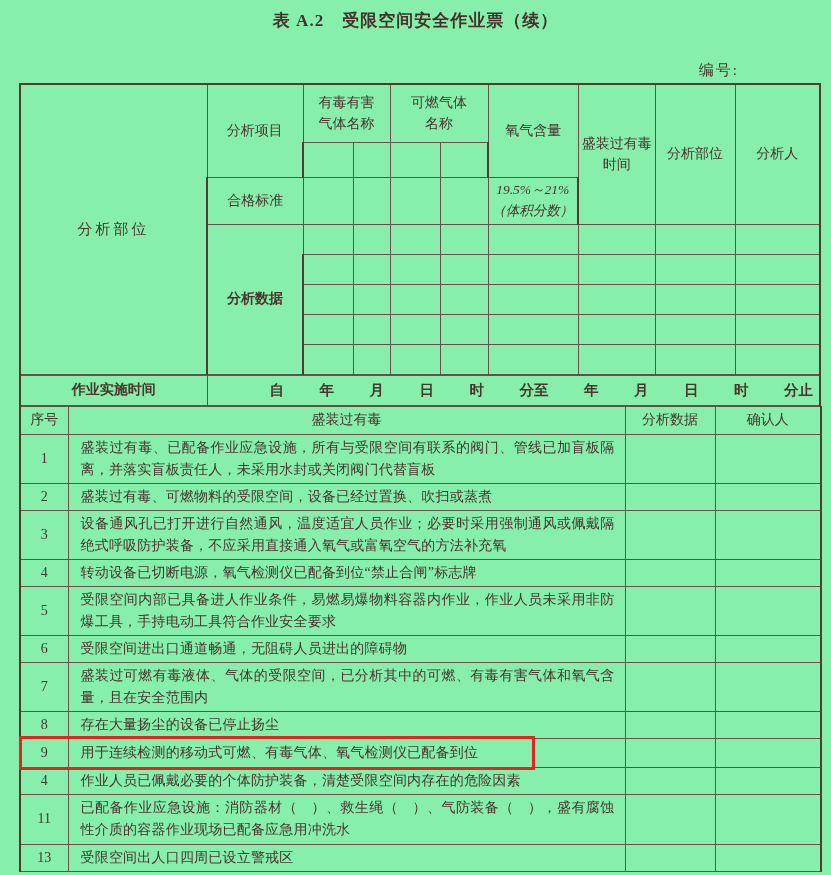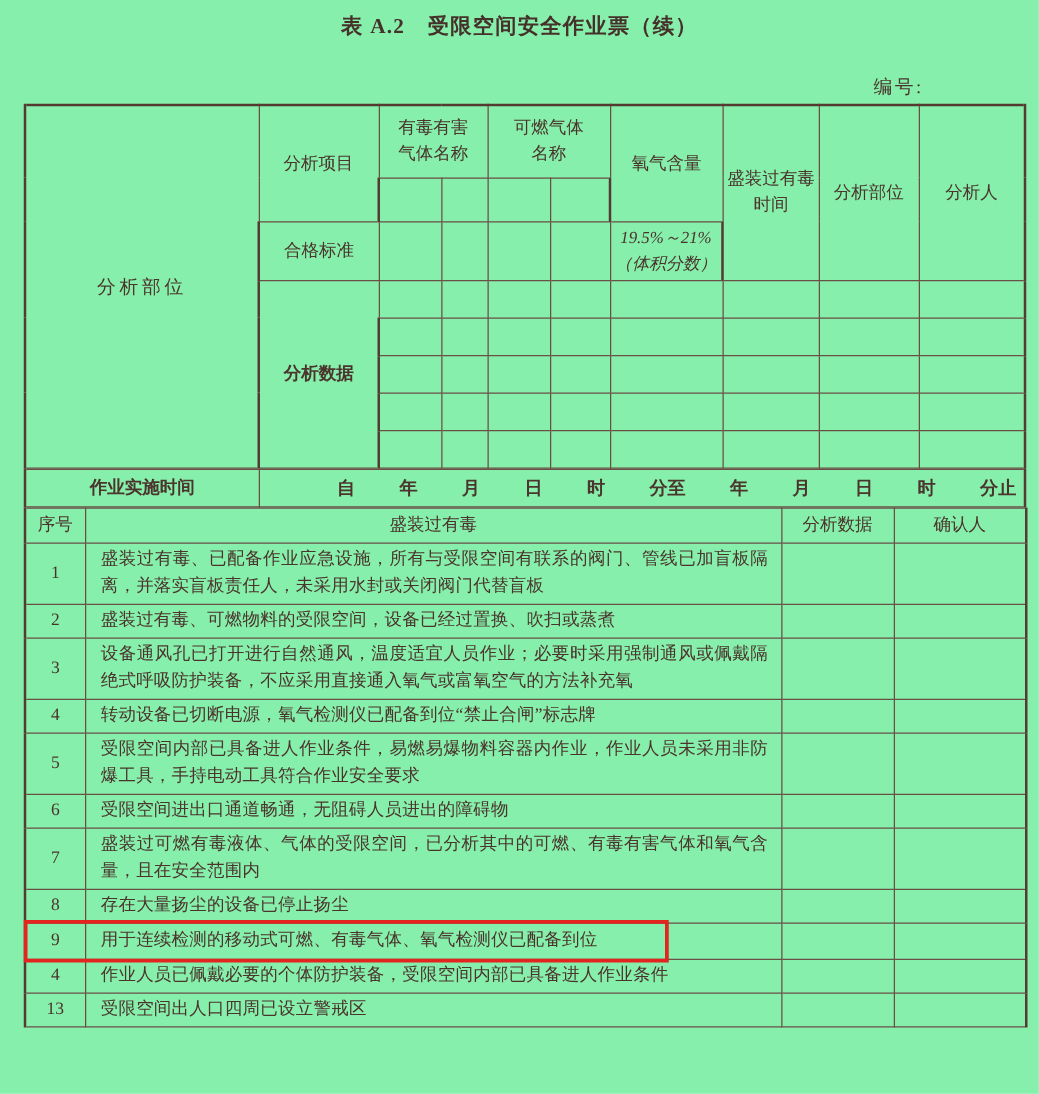--- a/index.html
+++ b/index.html
@@ -278,21 +278,27 @@
       <td class="num">9</td>
       <td class="measure relcell">
         <span>用于连续检测的移动式可燃、有毒气体、氧气检测仪已配备到位</span>
         <div class="hl"></div>
       </td>
       <td></td>
       <td></td>
     </tr>
     <tr class="s26">
       <td class="num">4</td>
-      <td class="measure">作业人员已佩戴必要的个体防护装备，受限空间内部已具备进人作业条件</td>
+      <td class="measure">作业人员已佩戴必要的个体防护装备，清楚受限空间内存在的危险因素</td>
+      <td></td>
+      <td></td>
+    </tr>
+    <tr class="r50">
+      <td class="num">11</td>
+      <td class="measure">已配备作业应急设施：消防器材（　）、救生绳（　）、气防装备（　），盛有腐蚀性介质的容器作业现场已配备应急用冲洗水</td>
       <td></td>
       <td></td>
     </tr>
     <tr class="s26">
       <td class="num">13</td>
       <td class="measure">受限空间出人口四周已设立警戒区</td>
       <td></td>
       <td></td>
     </tr>
 

